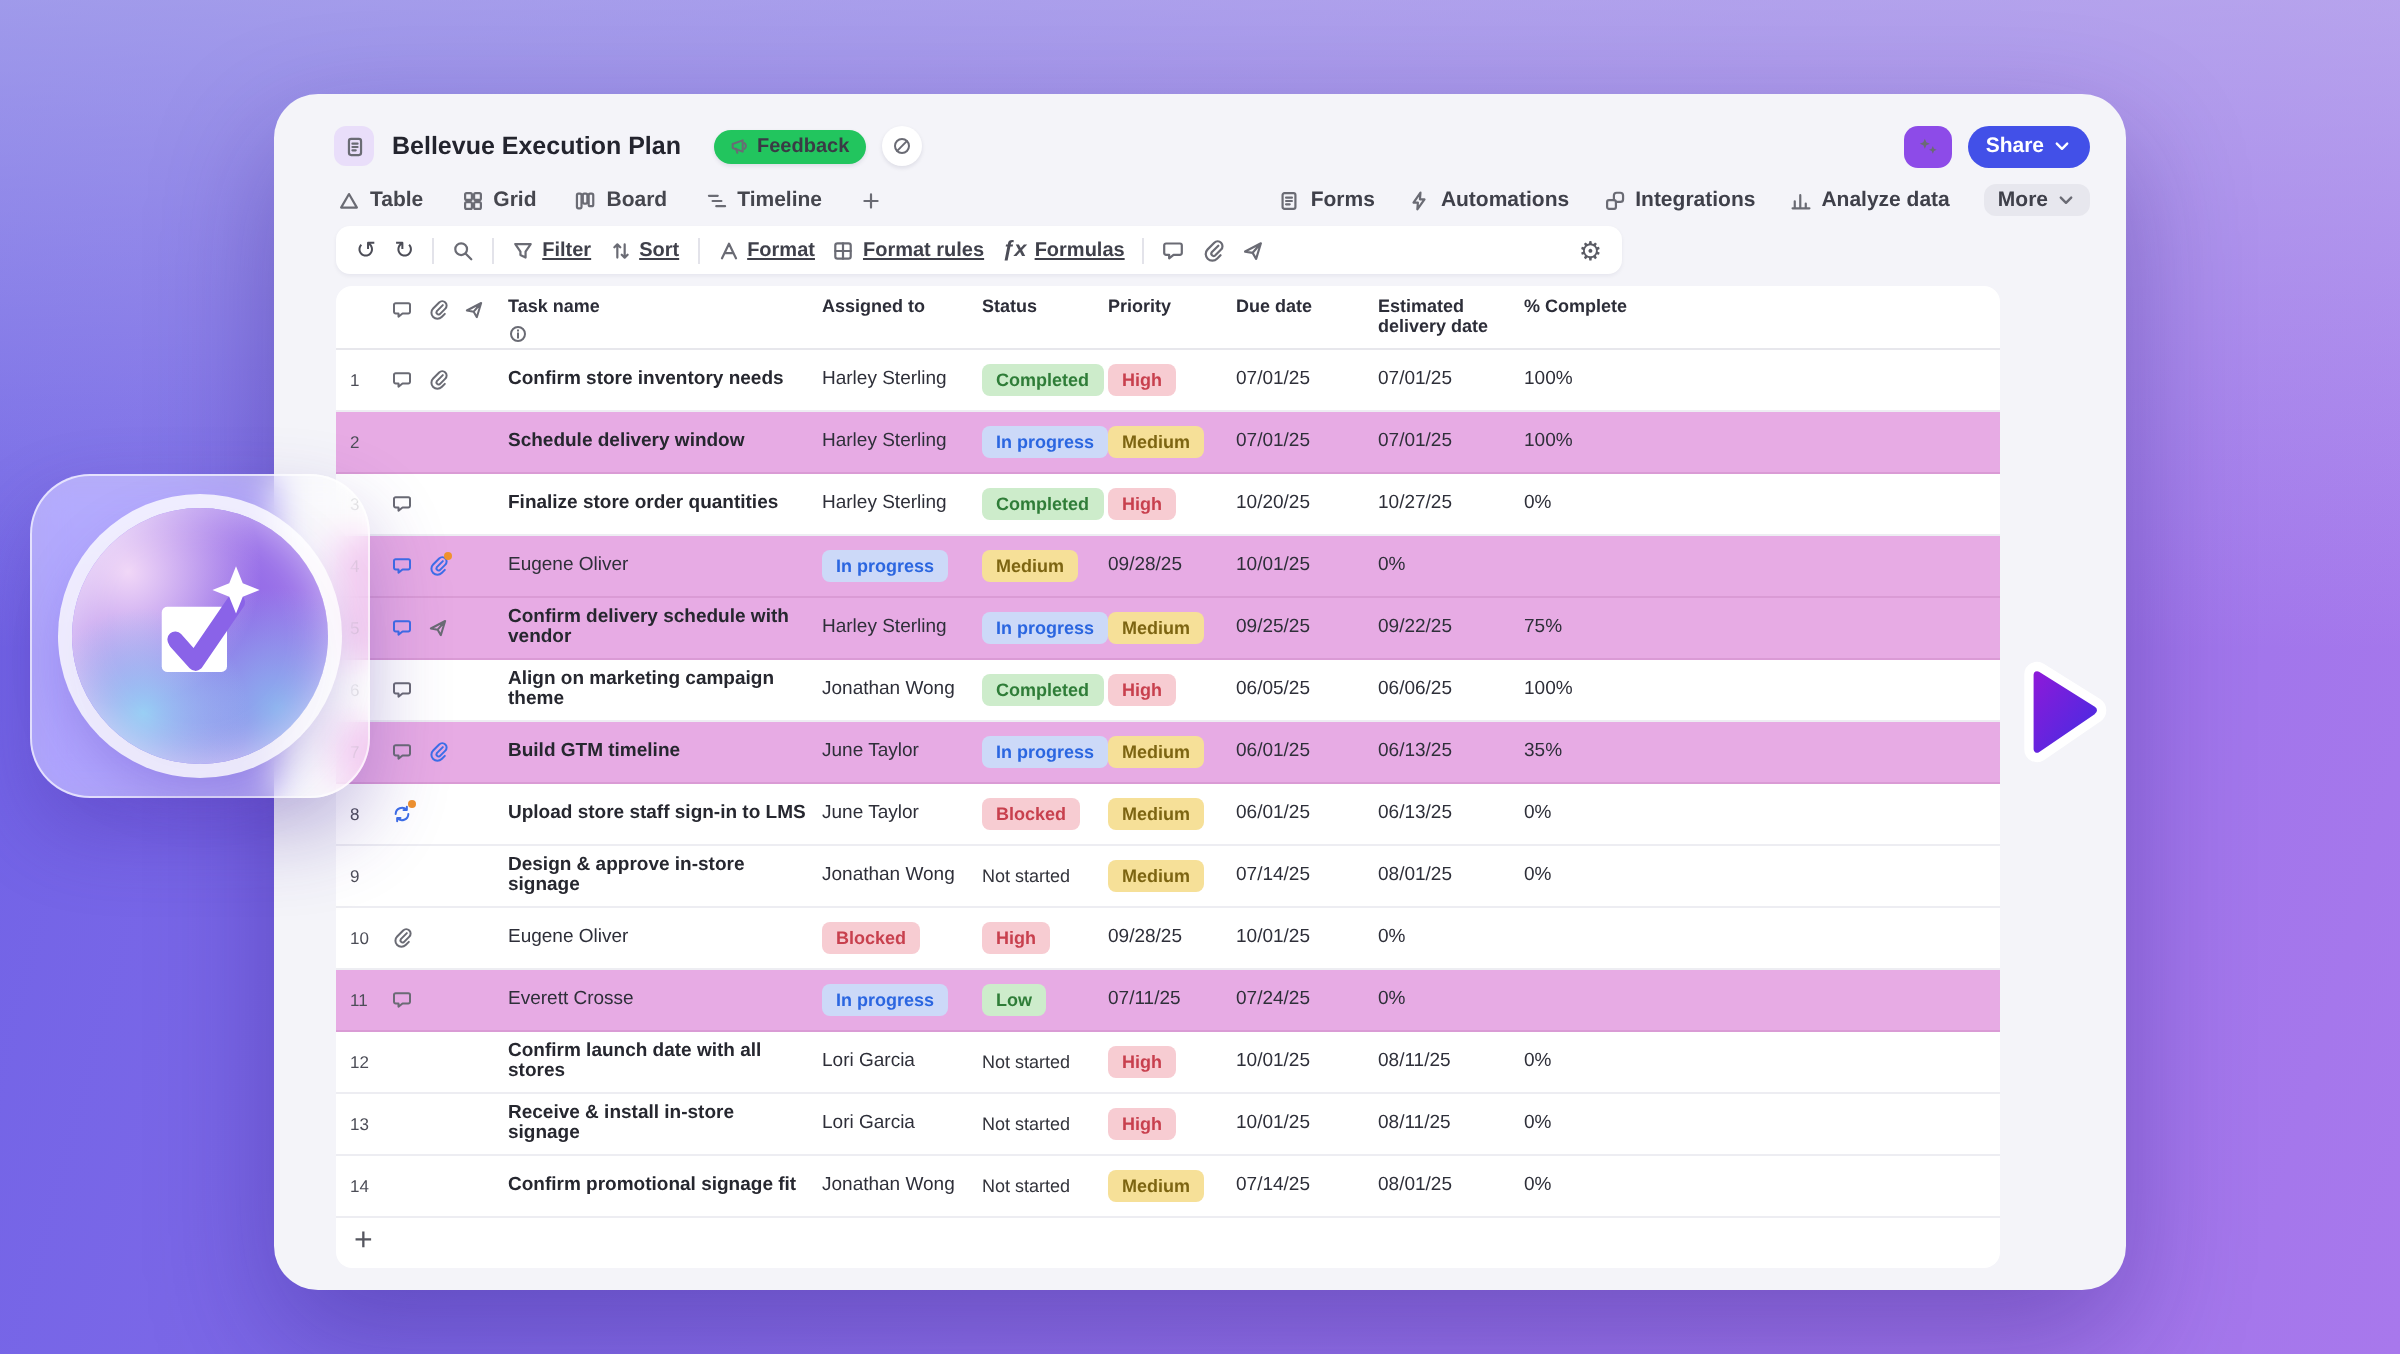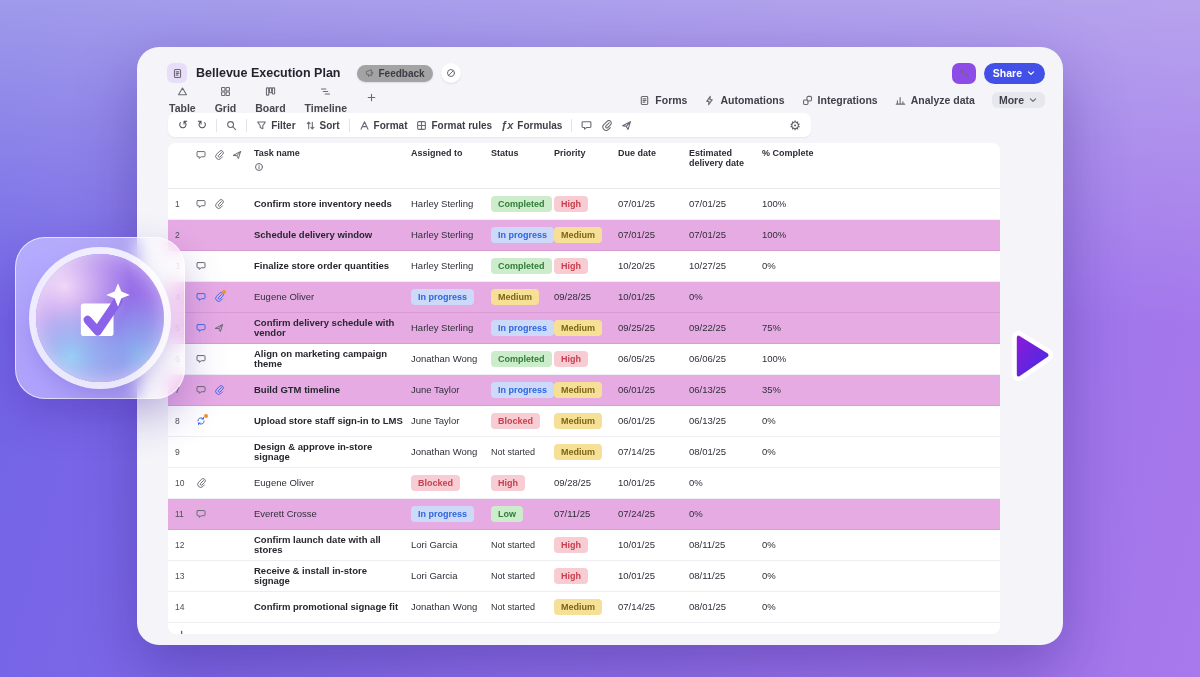--- a/index.html
+++ b/index.html
@@ -14,62 +14,62 @@
   
   .window{
     position:absolute; left:137px; top:47px; width:926px; height:598px;
     background:#f4f4f9; border-radius:22px;
     box-shadow:0 24px 60px rgba(40,20,120,.35);
   }
   .win-header{ position:absolute; left:30px; top:13px; right:18px; height:26px; display:flex; align-items:center; }
   .title-icon{ width:20px; height:20px; border-radius:6px; background:#e9defa; color:#7a4fe0;
     display:flex; align-items:center; justify-content:center; }
   .page-title{ margin-left:9px; font-size:12.5px; font-weight:bold; color:#23242e; }
-  .pill{ display:flex; align-items:center; gap:4px; background:#a3a3a3; border-radius:9px; padding:3px 8px;
+  .pill{ display:flex; align-items:center; gap:4px; background:#22c55e; border-radius:9px; padding:3px 8px;
     box-shadow:0 1px 2px rgba(20,20,60,.10); color:#3a3b45; font-size:10px; font-weight:bold; }
   .feedback{ margin-left:16px; }
   .circle-btn{ margin-left:8px; width:20px; height:20px; border-radius:50%; background:#fff;
     box-shadow:0 1px 2px rgba(20,20,60,.10); display:flex; align-items:center; justify-content:center; color:#5a5b64; }
   .spacer{ flex:1; }
   .ai-btn{ width:24px; height:21px; border-radius:7px; background:#8d4be8; color:#fff;
     display:flex; align-items:center; justify-content:center; margin-right:8px; }
   .share-btn{ height:21px; padding:0 9px; border-radius:11px; background:#4250e8; color:#fff;
     font-size:10.5px; font-weight:bold; display:flex; align-items:center; gap:4px; }
   .share-btn .icon svg{ stroke:#fff; }
   
   .win-tabs{ position:absolute; left:32px; top:44px; right:18px; height:18px; display:flex; align-items:center;
     gap:19px; font-size:10.5px; color:#46474f; }
-  .tab{ display:flex; align-items:center; gap:5px;flex-direction:column; }
+  .tab{ display:flex; align-items:center; gap:5px; }
   .tab .lbl{ font-weight:bold; color:#45464e; }
   .menu-right{ margin-left:auto; display:flex; align-items:center; gap:17px; }
   .menu-item{ display:flex; align-items:center; gap:5px; font-size:10.5px; color:#3f404a; font-weight:bold; }
   .more-pill{ background:#e7e7ee; border-radius:6px; padding:2px 7px; display:flex; gap:4px; align-items:center; }
   
   .toolbar{ position:absolute; left:31px; top:66px; width:643px; height:24px; background:#fff; border-radius:7px;
     display:flex; align-items:center; padding:0 10px; gap:9px; font-size:10px; color:#3f404a;
     box-shadow:0 1px 2px rgba(20,20,60,.06); }
   .tb-group{ display:flex; align-items:center; gap:4px; }
   .tb-div{ width:1px; height:13px; background:#e3e3ea; }
   .tb-char{ font-size:12px; color:#4c4d57; line-height:1; }
-  .tb-label{ font-weight:bold; color:#3f404a; }
+  .tb-label{ font-weight:bold; color:#3f404a;text-decoration:underline; }
   .gear{ margin-left:auto; font-size:13px; color:#5a5b64; line-height:1; }
   
   .icon{ display:inline-flex; position:relative; color:#6a6b74; }
   .icon svg{ width:11px; height:11px; display:block; fill:none; stroke:currentColor;
     stroke-width:1.2; stroke-linecap:round; stroke-linejoin:round; }
   .icon.small svg{ width:10px; height:10px; }
   .ic-blue{ color:#3d6ee8; }
   .has-dot::after{ content:""; position:absolute; right:-2px; top:-2px; width:4px; height:4px;
     border-radius:50%; background:#f0922e; }
   .fx{ font-size:11px; font-style:italic; font-weight:bold; color:#4c4d57; }
   
   .table{ position:absolute; left:31px; top:96px; width:832px; bottom:11px; background:#fff;
     border-radius:8px; overflow:hidden; }
   .grid-cols{ display:grid; grid-template-columns:22px 64px 157px 80px 63px 64px 71px 73px 84px 1fr; }
-  .thead{ border-bottom:1px solid #e7e7ec; padding:5px 0 14px 0; min-height:30px; }
+  .thead{ border-bottom:1px solid #e7e7ec; padding:5px 0 0 0; min-height:30px; }
   .thead .hc{ font-size:9px; font-weight:bold; color:#2c2d38; line-height:10px; padding-right:6px; }
   .hdr-icons{ display:flex; gap:8px; padding-left:6px; padding-top:2px; }
   .task-hdr .info{ margin-top:4px; }
   .trow{ height:31px; border-bottom:1px solid #ededf2; align-items:center; font-size:9.5px; color:#2e2f39; }
   .trow.hl{ background:#e7abe4; border-bottom-color:rgba(120,40,110,.12); }
   .c{ padding-right:6px; line-height:10.5px; }
   .c.num{ padding-left:7px; font-size:8.5px; color:#4c4d57; }
   .c.icons{ display:flex; gap:8px; padding-left:6px; }
   .c.task{ color:#26272f; font-weight:bold; }
   .chip{ display:inline-block; padding:2.5px 7px; border-radius:4px; font-size:9px; font-weight:bold; white-space:nowrap; }

